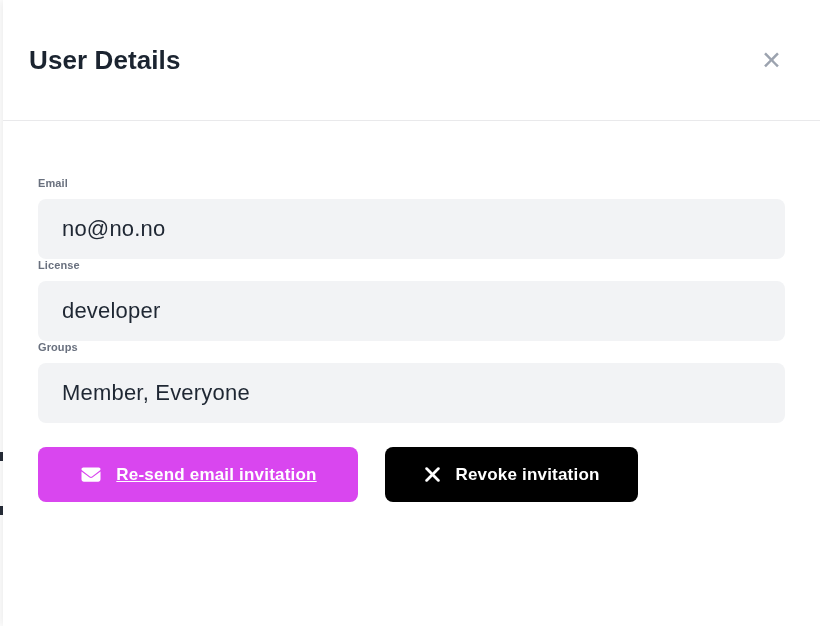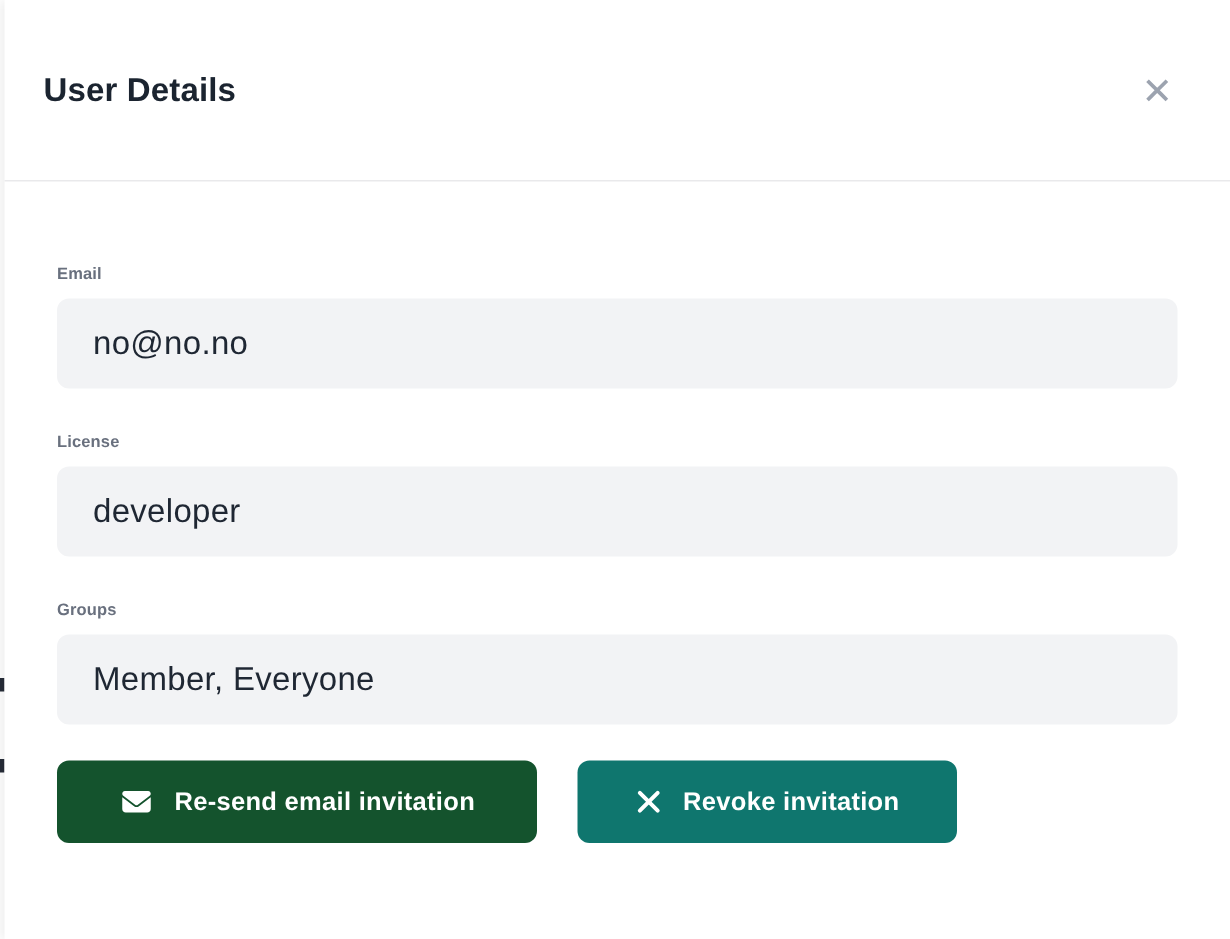--- a/index.html
+++ b/index.html
@@ -22,34 +22,34 @@
     background: #ffffff;
     box-shadow: -3px 0 8px rgba(0,0,0,0.07);
   }
   .modal-header {
     position: relative; height: 121px;
     border-bottom: 1px solid #e9e9eb;
     display: flex; align-items: center;
     padding: 0 30px 0 26px;
   }
   .modal-title {
-    font-size: 22px; font-weight: 700; color: #1b2430;
+    font-size: 26px; font-weight: 700; color: #1b2430;
     letter-spacing: 0.1px;
   }
   .close-btn {
     margin-left: auto;
     background: none; border: none; cursor: pointer;
     font-size: 25px; line-height: 1; color: #9ca3af;
     font-family: "DejaVu Sans", sans-serif;
     padding: 4px 8px;
   }
 
   .modal-body { padding: 56px 35px 0 35px; }
 
-  .field-group + .field-group { margin-top: 30px; }
+  .field-group + .field-group { }
   .field-label {
     font-size: 11px; font-weight: 700; color: #69707e;
     margin-bottom: 10px; letter-spacing: 0.1px;
   }
   .field-value {
     height: 60px; line-height: 60px;
     background: #f2f3f5;
     border-radius: 8px;
     padding: 0 24px;
     font-size: 22px; color: #1f2733;
@@ -98,30 +98,30 @@
         <div class="field-value">developer</div>
       </div>
 
       <div class="field-group">
         <div class="field-label">Groups</div>
         <div class="field-value">Member, Everyone</div>
       </div>
 
       <div class="actions">
 
-        <button class="btn btn-resend" style="background-color: #14532d;">
+        <button class="btn btn-resend" style="background-color: #d946ef; text-decoration: underline;">
           <span class="icon">
             <svg width="24" height="19" viewBox="0 0 512 512" aria-hidden="true">
               <path fill="#ffffff" d="M48 64C21.5 64 0 85.5 0 112c0 15.1 7.1 29.3 19.2 38.4L236.8 313.6c11.4 8.5 27 8.5 38.4 0L492.8 150.4c12.1-9.1 19.2-23.3 19.2-38.4c0-26.5-21.5-48-48-48H48zM0 176V384c0 35.3 28.7 64 64 64H448c35.3 0 64-28.7 64-64V176L294.4 339.2c-22.8 17.1-54 17.1-76.8 0L0 176z"></path>
             </svg>
           </span>
           <span>Re-send email invitation</span>
         </button>
 
-        <button class="btn btn-revoke" style="background-color: #0f766e;">
+        <button class="btn btn-revoke" style="background-color: #000000;">
           <span class="icon">
             <svg width="19" height="19" viewBox="0 0 24 24" aria-hidden="true">
               <line x1="4.5" y1="4.5" x2="19.5" y2="19.5" stroke="#ffffff" stroke-width="3.4" stroke-linecap="round"></line>
               <line x1="19.5" y1="4.5" x2="4.5" y2="19.5" stroke="#ffffff" stroke-width="3.4" stroke-linecap="round"></line>
             </svg>
           </span>
           <span>Revoke invitation</span>
         </button>
 
       </div>

